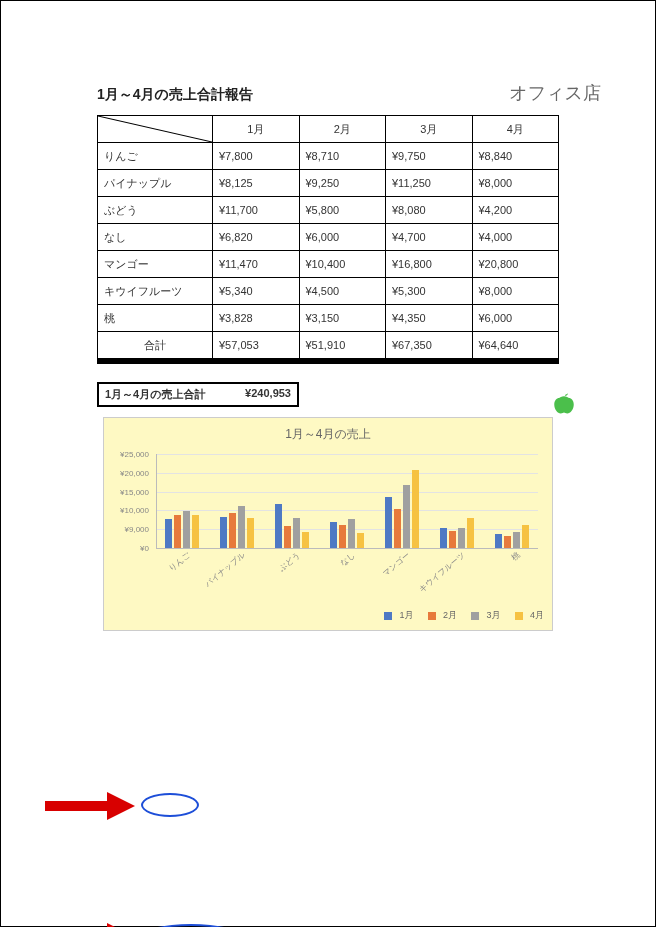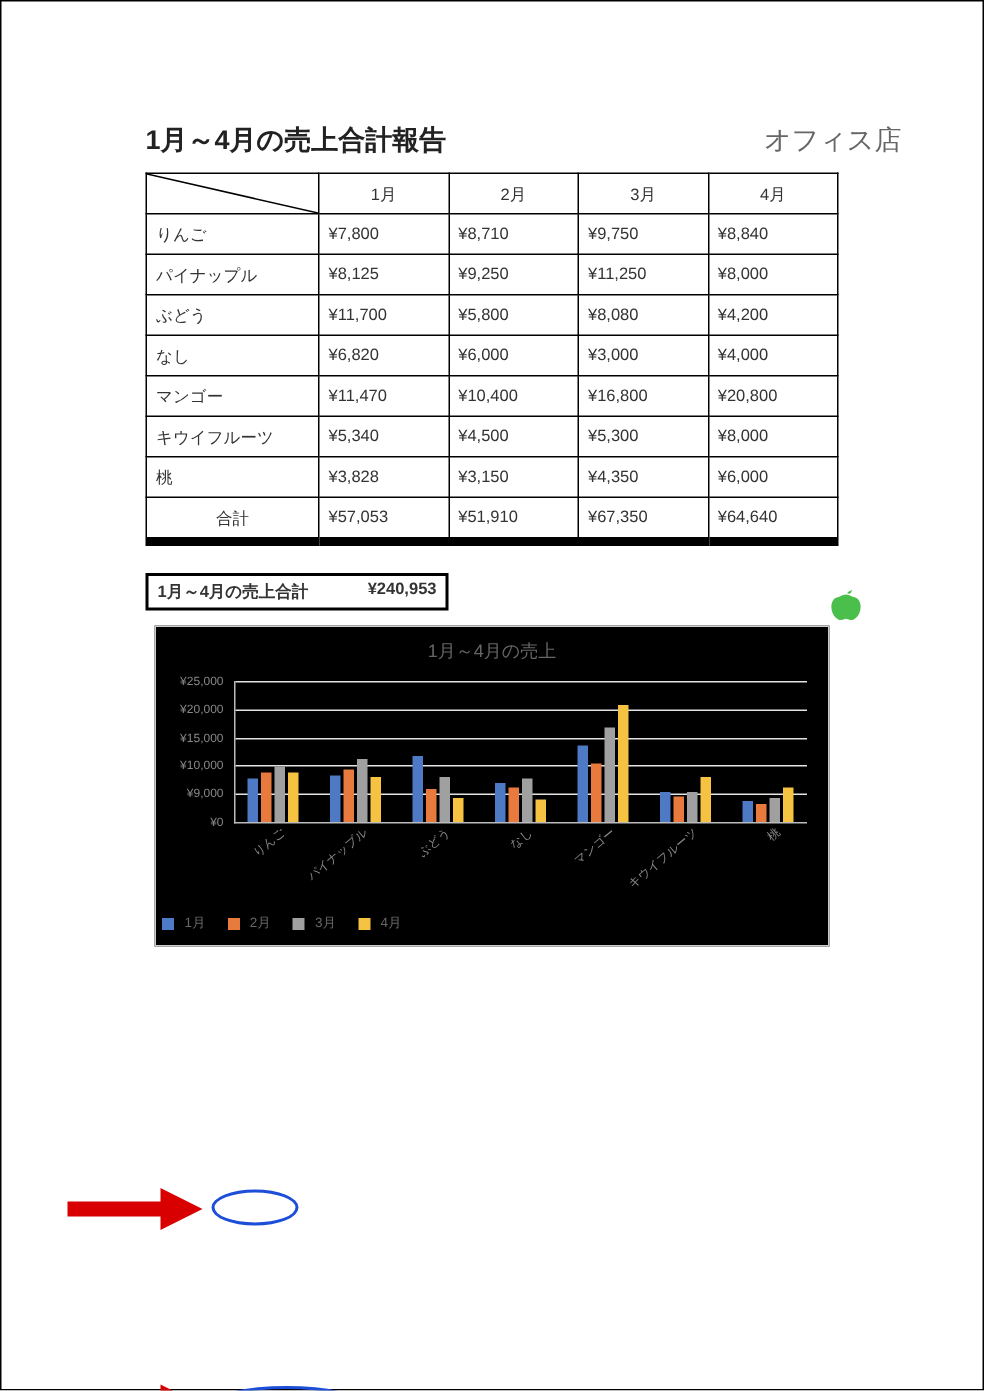--- a/index.html
+++ b/index.html
@@ -6,21 +6,21 @@
   .page{
     box-sizing:border-box;
     width:656px;height:927px;
     position:relative;
     border:1px solid #000;
     padding:35px 50px 20px 50px;
     font-family:"Meiryo","Yu Gothic",sans-serif;
     color:#333;
   }
   .head-row{display:flex;align-items:baseline;margin:45px 0 10px 46px;}
-  .title{font-size:18px;font-weight:bold;color:#222;flex:0 0 auto;}
+  .title{font-size:14px;font-weight:bold;color:#222;flex:0 0 auto;}
   .shop{font-size:18px;color:#666;margin-left:auto;margin-right:4px;}
   
   table.data{
     border-collapse:collapse;
     width:462px;margin-left:46px;
     font-size:11px;
   }
   table.data th,table.data td{
     border:1px solid #000;
     padding:4px 6px;
@@ -54,21 +54,21 @@
     right:78px;top:388px;
     width:26px;height:26px;
     color:#4bbf4b;
   }
   .apple svg{width:100%;height:100%;}
   
   .chart{
     margin:10px 0 0 52px;
     width:450px;height:214px;
     border:1px solid #ccc;
-    background:#000000;
+    background:#fef9c3;
     box-sizing:border-box;
     position:relative;
     font-size:10px;color:#666;
   }
   .chart-title{text-align:center;font-size:12px;color:#666;margin-top:8px;}
   .plot{
     position:absolute;left:52px;right:14px;top:36px;height:94px;
     border-left:1px solid #bbb;border-bottom:1px solid #bbb;
   }
   .grid-line{position:absolute;left:0;right:0;border-top:1px solid #e3e3e3;}
@@ -81,21 +81,21 @@
   .b3{background:#a0a0a0;}
   .b4{background:#f6c242;}
   .xlabel{
     position:absolute;top:100%;left:50%;
     transform-origin:left top;
     transform:rotate(-40deg) translate(-100%,2px);
     font-size:8px;color:#888;white-space:nowrap;
   }
   .legend{
     position:absolute;left:0;right:0;bottom:8px;
-    text-align:left;font-size:9px;color:#666;
+    text-align:right;font-size:9px;color:#666;
   }
   .legend span{margin:0 4px;}
   .legend i{display:inline-block;width:8px;height:8px;margin-right:3px;vertical-align:middle;}
   
   .annot{position:absolute;pointer-events:none;}
   .arrow{position:absolute;width:94px;height:24px;left:-6px;}
   .arrow .shaft{position:absolute;left:0;top:8px;width:64px;height:10px;background:#d80000;}
   .arrow .head{
     position:absolute;left:62px;top:-1px;width:0;height:0;
     border-left:28px solid #d80000;
@@ -150,21 +150,21 @@
         <td class="name">ぶどう</td>
         <td class="num">¥11,700</td>
         <td class="num">¥5,800</td>
         <td class="num">¥8,080</td>
         <td class="num">¥4,200</td>
       </tr>
       <tr>
         <td class="name">なし</td>
         <td class="num">¥6,820</td>
         <td class="num">¥6,000</td>
-        <td class="num">¥3,000</td>
+        <td class="num">¥4,700</td>
         <td class="num">¥4,000</td>
       </tr>
       <tr>
         <td class="name">マンゴー</td>
         <td class="num">¥11,470</td>
         <td class="num">¥10,400</td>
         <td class="num">¥16,800</td>
         <td class="num">¥20,800</td>
       </tr>
       <tr>

